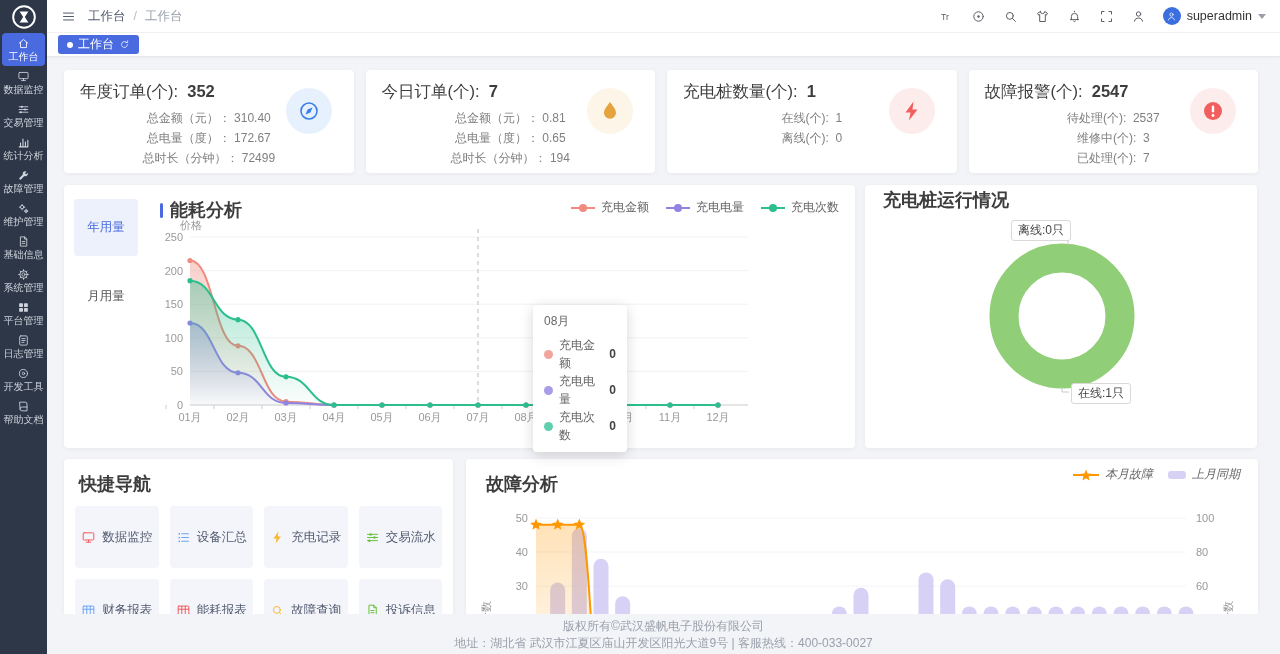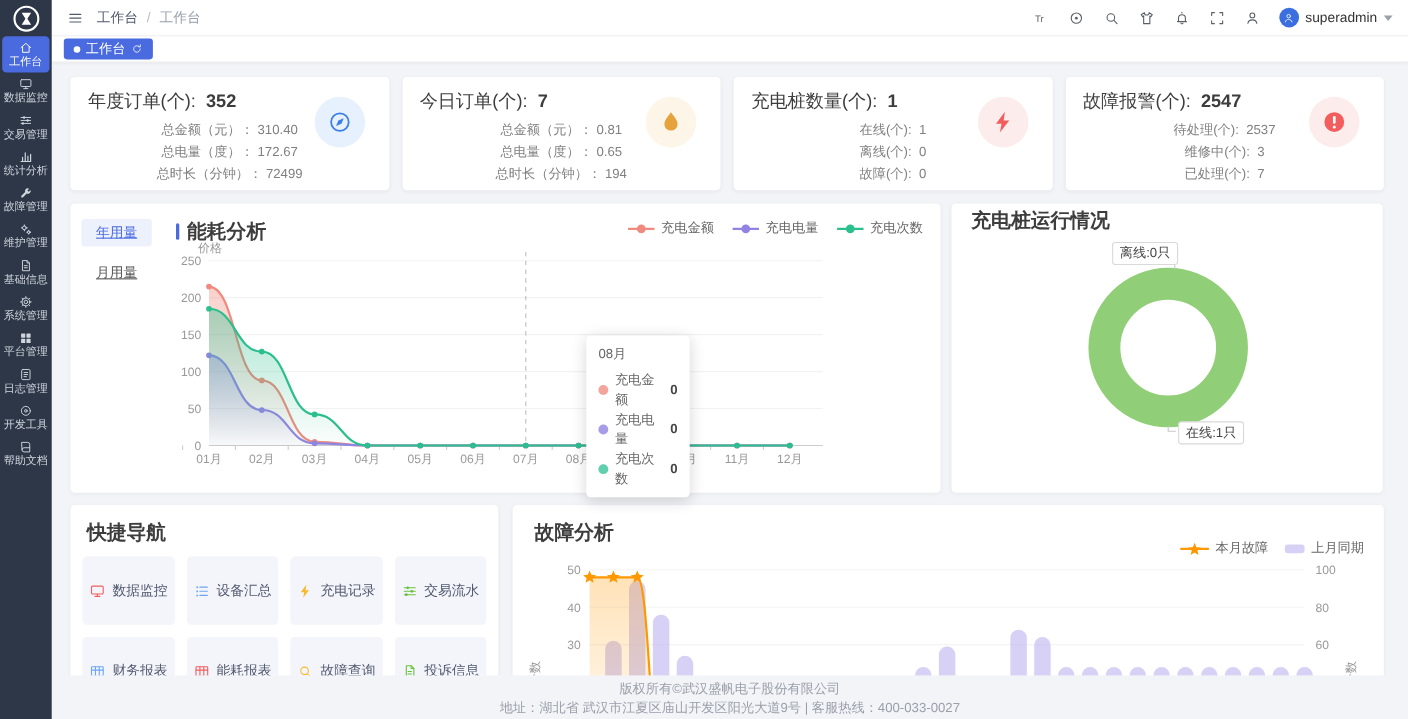--- a/index.html
+++ b/index.html
@@ -38,21 +38,21 @@
   .stat-title { font-size:16.5px; color:#3d3d3d; margin-bottom:5px; }
   .stat-title b { font-weight:600;text-align:center; }
   .stat-line { font-size:12px; color:#808080; line-height:20px;text-align:center; }
   .stat-ic { position:absolute; right:22px; top:18px; width:46px; height:46px; border-radius:50%; display:flex; align-items:center; justify-content:center; }
 
   .charts-row { display:flex; gap:10px; margin-top:12px; height:263px; }
   .energy-card { width:791px; position:relative; }
   .donut-card { width:392px; position:relative; }
 
   .etabs { position:absolute; left:10px; top:14px; width:64px; display:flex; flex-direction:column; gap:12px; }
-  .etab { font-size:12.5px; color:#555; text-align:center; padding:4px 0; border-radius:3px; cursor:pointer;text-decoration:underline; }
+  .etab { font-size:12.5px; color:#555; text-align:center; padding:20px 0; border-radius:3px; cursor:pointer; }
   .etab.active { color:#4a6be0; background:#edf1fc; }
   .panel-title { display:flex; align-items:center; gap:7px; font-size:18px; font-weight:bold; color:#3d3d3d; }
   .accent { width:3px; height:15px; background:#4a6be0; border-radius:2px; }
   .energy-title { position:absolute; left:96px; top:13px; }
   .legend { position:absolute; right:16px; top:14px; display:flex; gap:16px; align-items:center; }
   .leg-item { display:flex; align-items:center; gap:5px; font-size:12px; color:#666; cursor:pointer; }
 
   .energy-svg { position:absolute; left:84px; top:32px; }
   .tick { font-size:11px; fill:#999; }
 
@@ -66,21 +66,21 @@
   .donut-svg { position:absolute; left:0; top:0; }
   .pie-label { position:absolute; background:#fff; border:1px solid #d9d9d9; border-radius:3px; font-size:12px; color:#444; padding:1px 6px; white-space:nowrap; }
 
   .bottom-row { display:flex; gap:13px; margin-top:11px; height:230px; }
   .quick-card { width:389px; padding:13px 11px; }
   .fault-card { width:792px; position:relative; padding:13px 20px; overflow:hidden; }
   .quick-title { margin-bottom:10px; padding-left:4px; }
   .quick-grid { display:grid; grid-template-columns:repeat(4,1fr); gap:11px; }
   .quick-btn { height:62px; background:#f4f4fb; border-radius:4px; display:flex; align-items:center; justify-content:center; gap:6px; font-size:12.5px; color:#515a6e; cursor:pointer; }
 
-  .fault-legend { position:absolute; right:18px; top:31px; display:flex; gap:14px; align-items:flex-start; }
+  .fault-legend { position:absolute; right:18px; top:7px; display:flex; gap:14px; align-items:flex-start;font-style:italic; }
   .fault-svg { position:absolute; left:14px; top:38px; }
 
   
   .footer { position:absolute; left:47px; right:0; bottom:0; height:40px; background:#f3f4f7; z-index:10; text-align:center; padding-top:4px; }
   .footer div { font-size:12px; color:#9aa0ab; line-height:17px; }
 </style>
 </head>
 <body>
 
 <div class="screen">
@@ -283,21 +283,20 @@
      <div class="stat-ic" style="background:#fdf5e7">
             <svg width="24" height="24" viewBox="0 0 24 24" fill="none" stroke="currentColor" stroke-width="1.6" stroke-linecap="round" stroke-linejoin="round" style="color:#e6a23c;flex:none">
               <path d="M12 3c3 4.3 6 7.3 6 10.7A6 6 0 0 1 6 13.7C6 10.3 9 7.3 12 3z" fill="currentColor" stroke="none"></path>
             </svg>
           </div>
    </div>
         <div class="card stat-card">
      <div class="stat-title">充电桩数量(个):&nbsp; <b>1</b></div>
      <div class="stat-line">在线(个): &nbsp;1</div>
           <div class="stat-line">离线(个): &nbsp;0</div>
-          <div class="stat-line">故障(个): &nbsp;0</div>
      <div class="stat-ic" style="background:#fdecec">
             <svg width="24" height="24" viewBox="0 0 24 24" fill="none" stroke="currentColor" stroke-width="1.6" stroke-linecap="round" stroke-linejoin="round" style="color:#f25e5e;flex:none">
               <path d="M13.5 2.5 5.5 13.5h5L9 21.5l8.5-11h-5z" fill="currentColor" stroke="none"></path>
             </svg>
           </div>
    </div>
         <div class="card stat-card">
      <div class="stat-title">故障报警(个):&nbsp; <b>2547</b></div>
      <div class="stat-line">待处理(个): &nbsp;2537</div>
           <div class="stat-line">维修中(个): &nbsp;3</div>

